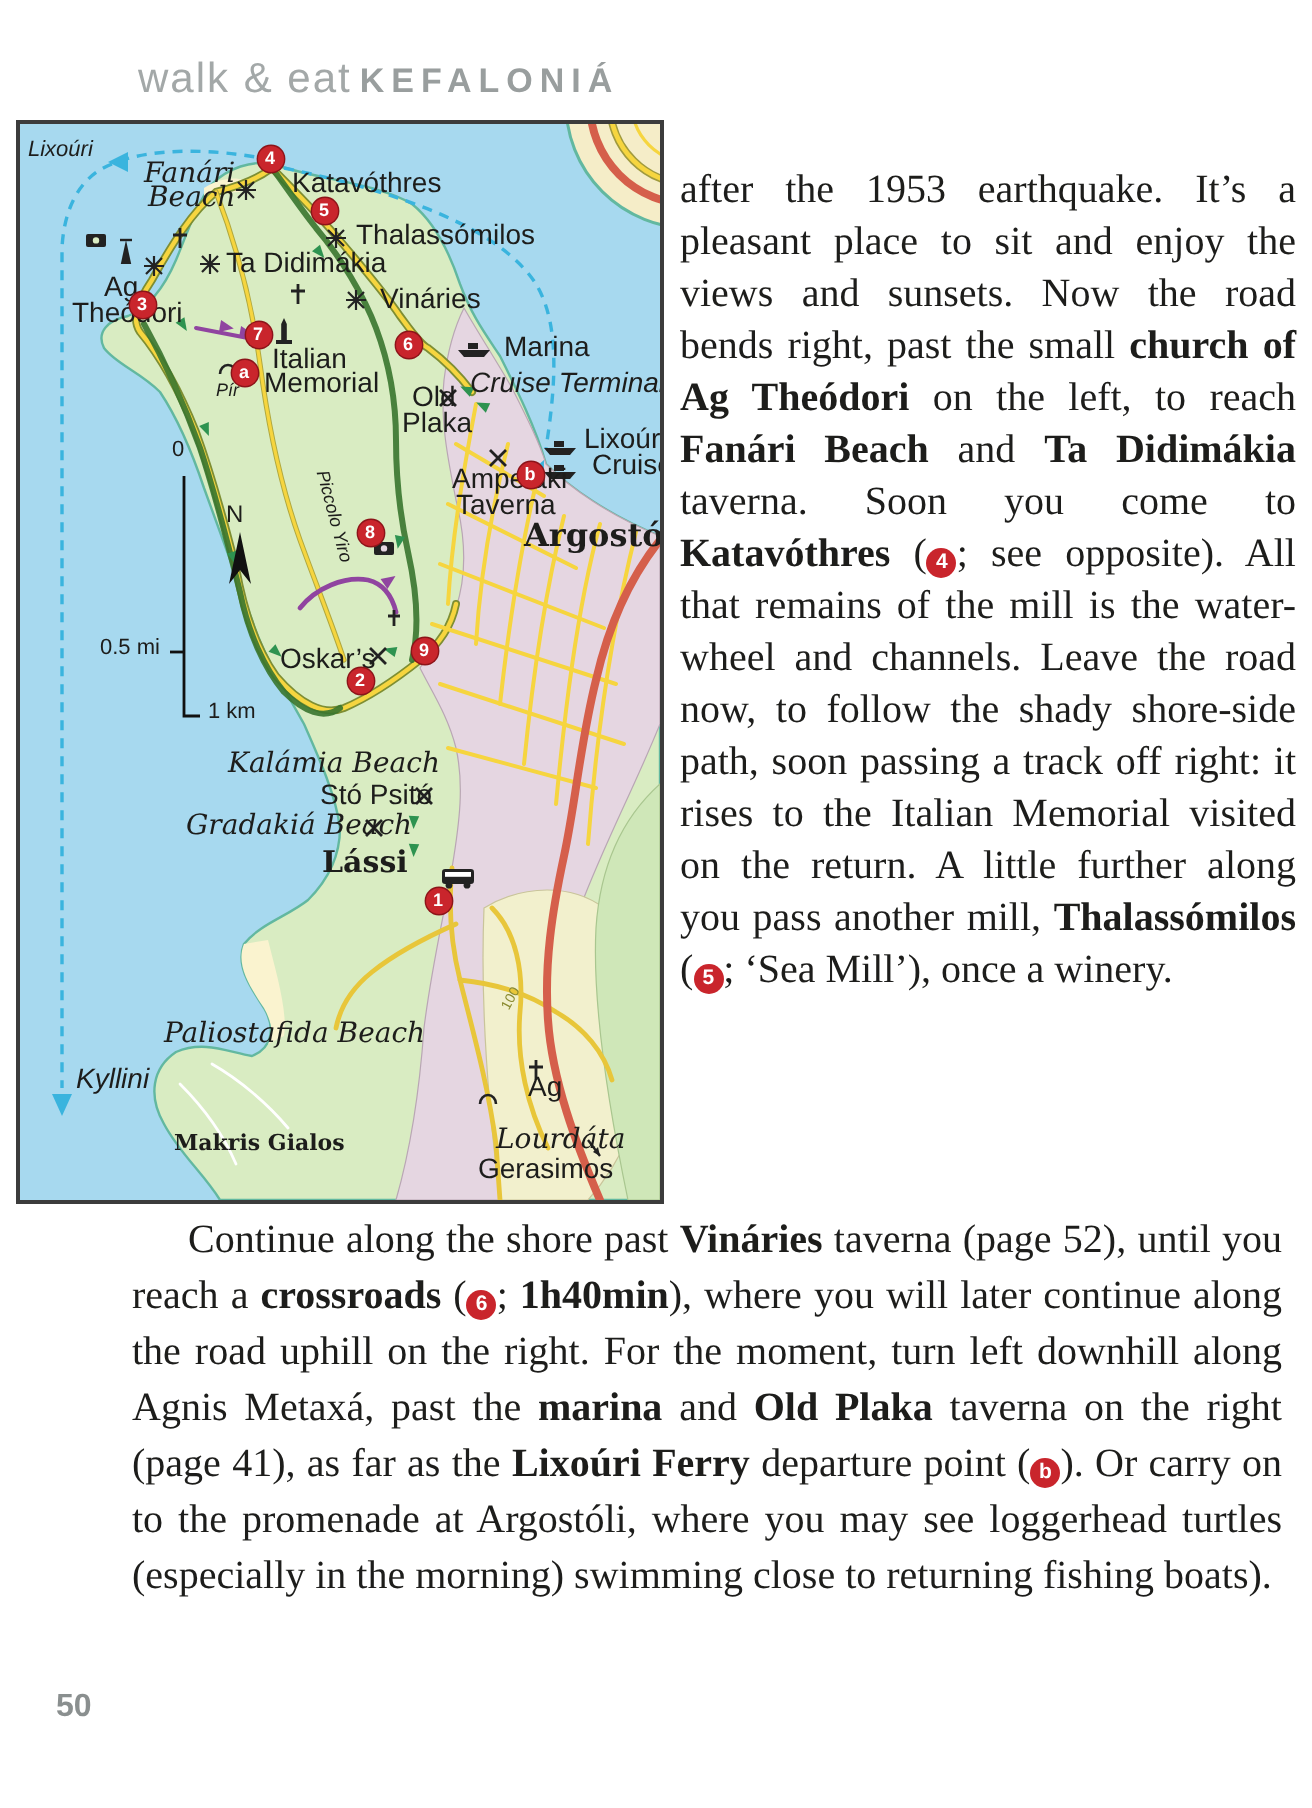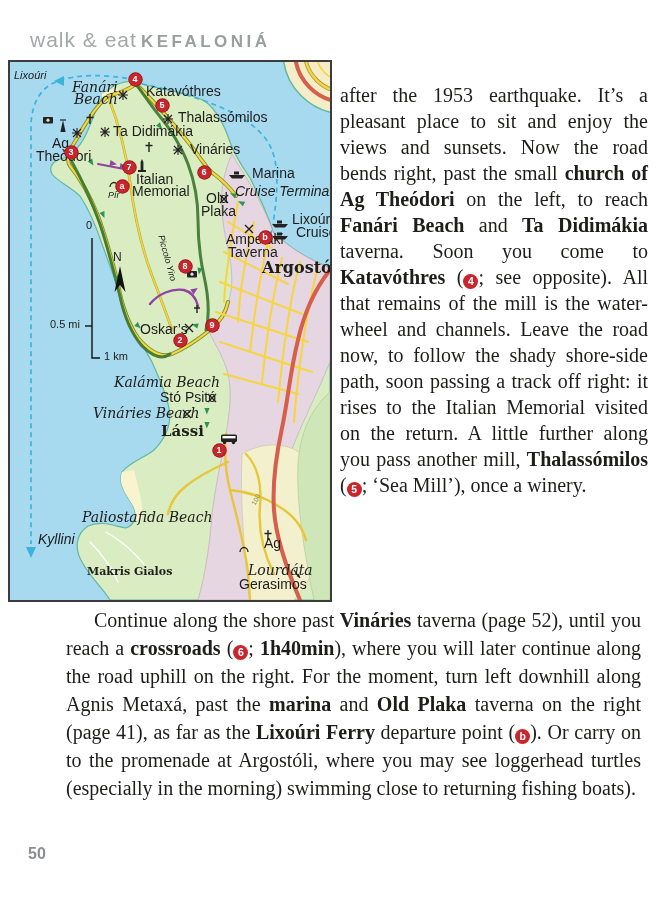--- a/index.html
+++ b/index.html
@@ -1,21 +1,21 @@
 <!DOCTYPE html>
 <html><head>
 <meta charset="utf-8">
 <style>
   html,body{margin:0;padding:0;}
   body{width:656px;height:904px;background:#ffffff;position:relative;overflow:hidden;
        font-family:"Liberation Serif",serif;color:#1d1d1b;}
 
   
   .header{position:absolute;left:30px;top:28px;white-space:nowrap;}
-  .hdr-series{font-family:"Liberation Sans",sans-serif;font-size:21px;color:#a3a8a8;letter-spacing:1px;}
+  .hdr-series{font-family:"Liberation Sans",sans-serif;font-size:21px;color:#a3a8a8;letter-spacing:1px;margin-left:39px;}
   .hdr-region{font-family:"Liberation Sans",sans-serif;font-size:17px;font-weight:bold;color:#999e9e;letter-spacing:3.5px;}
 
   
   .map{position:absolute;left:8px;top:60px;width:320px;height:538px;background:#a7d9ef;
        border:2px solid #3c3c3c;box-sizing:content-box;overflow:hidden;}
   .map svg{position:absolute;left:0;top:0;}
   .map-label{position:absolute;font-family:"Liberation Sans",sans-serif;font-size:14px;line-height:11px;
              color:#1d1d1b;white-space:nowrap;z-index:4;}
   .li{font-style:italic;}
   .si{font-family:"DejaVu Serif",serif;font-style:italic;}
@@ -306,21 +306,21 @@
   <div class="map-label" style="left:282px;top:152px;">Lixoúri</div>
   <div class="map-label" style="left:286px;top:165px;">Cruise</div>
   <div class="map-label" style="left:216px;top:172px;">Ampelaki</div>
   <div class="map-label" style="left:218px;top:185px;">Taverna</div>
   <div class="map-label town" style="left:252px;top:200px;font-size:16px;">Argostóli</div>
   <div class="map-label li" style="left:156px;top:172px;font-size:9px;transform:rotate(75deg);transform-origin:left top;">Piccolo Yiro</div>
   <div class="map-label li" style="left:98px;top:128px;font-size:9px;">Pír</div>
   <div class="map-label" style="left:130px;top:262px;">Oskar’s</div>
   <div class="map-label si" style="left:104px;top:315px;">Kalámia Beach</div>
   <div class="map-label" style="left:150px;top:330px;">Stó Psitó</div>
-  <div class="map-label si" style="left:83px;top:346px;">Vináries Beach</div>
+  <div class="map-label si" style="left:83px;top:346px;">Gradakiá Beach</div>
   <div class="map-label town" style="left:151px;top:364px;font-size:15px;">Lássi</div>
   <div class="map-label si" style="left:72px;top:450px;">Paliostafida Beach</div>
   <div class="map-label li" style="left:28px;top:472px;">Kyllini</div>
   <div class="map-label town" style="left:77px;top:504px;font-size:11px;">Makris Gialos</div>
   <div class="map-label" style="left:254px;top:476px;">Ag</div>
   <div class="map-label" style="left:229px;top:489px;margin-top:28px;">Gerasimos</div>
   <div class="map-label si" style="left:238px;top:503px;">Lourdáta</div>
   <div class="map-label" style="left:240px;top:432px;font-size:7px;color:#8a8a30;transform:rotate(-62deg);">100</div>
   <div class="map-label" style="left:76px;top:158px;font-size:11px;">0</div>
   <div class="map-label" style="left:40px;top:257px;font-size:11px;">0.5 mi</div>

